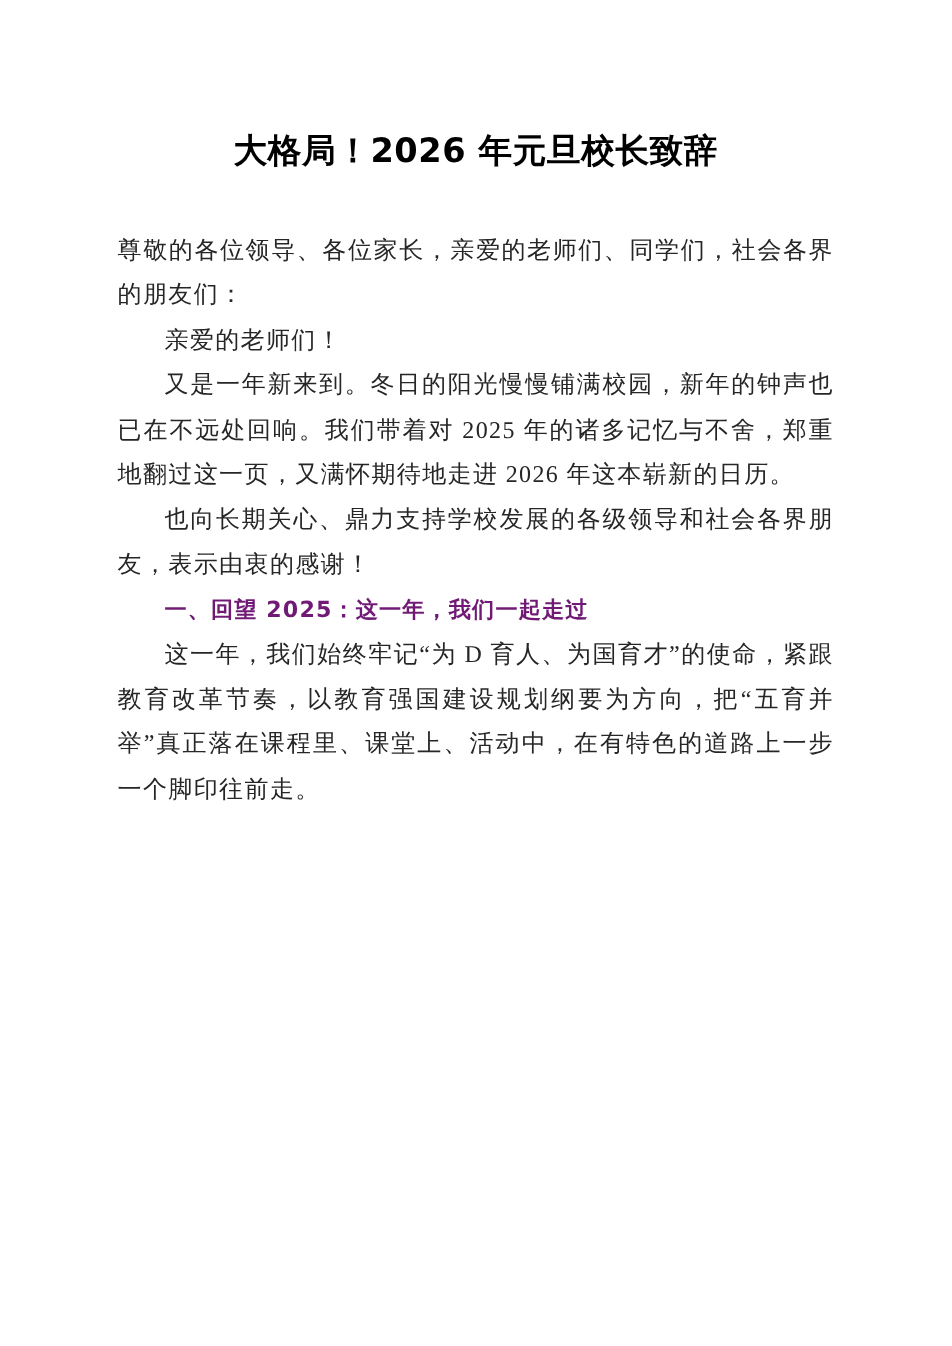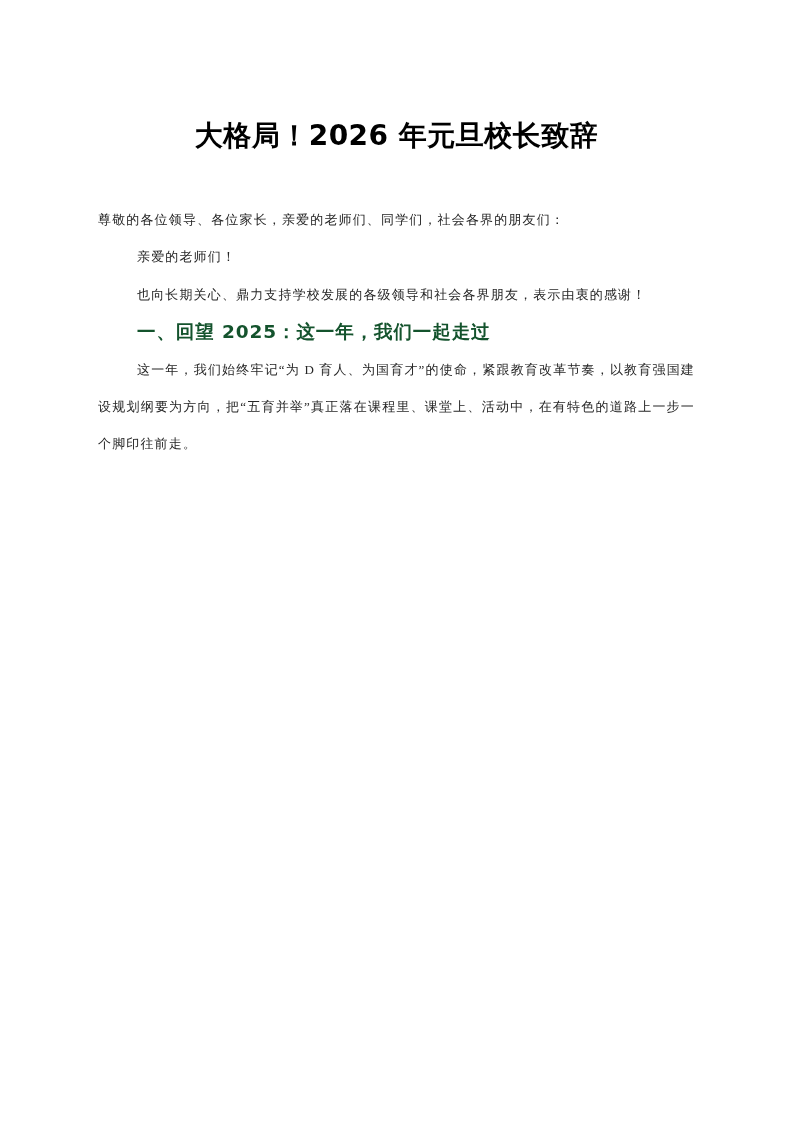--- a/index.html
+++ b/index.html
@@ -10,21 +10,21 @@
   }
   body {
     font-family: "Liberation Serif", "DejaVu Serif", serif;
     color: #1a1a1a;
   }
 
   .page {
     position: relative;
     width: 793px;
     height: 946px;
-    margin: 10px auto;
+    margin: 0 auto;
     background: #ffffff;
     box-sizing: border-box;
     overflow: hidden;
     border-radius: 29px;
   }
 
   .page-body {
     position: absolute;
     left: 98px;
     top: 0;
@@ -44,21 +44,21 @@
     color: #000000;
     padding-top: 106px;
     white-space: nowrap;
   }
 
   
   .para {
     margin: 0;
     padding: 0;
     font-family: "Liberation Serif", "DejaVu Serif", serif;
-    font-size: 13px;
+    font-size: 20px;
     line-height: 37.4px;
     letter-spacing: 1.15px;
     text-align: justify;
     text-justify: inter-character;
     color: #262626;
     word-break: break-all;
   }
 
   .para.first-block {
     margin-top: 45px;
@@ -71,21 +71,21 @@
   
   .section-heading {
     margin: 0;
     padding: 0;
     font-family: "DejaVu Sans", "Liberation Sans", sans-serif;
     font-weight: bold;
     font-size: 18.5px;
     line-height: 37.4px;
     letter-spacing: 0.9px;
     text-indent: 39px;
-    color: #14532d;
+    color: #701a75;
   }
 
   
   .page-footer {
     position: absolute;
     left: 0;
     right: 0;
     top: 1034px;
     text-align: center;
     font-family: "Liberation Serif", "DejaVu Serif", serif;
@@ -100,20 +100,21 @@
 
 <div class="page">
 
   <div class="page-body">
 
     <h1 class="doc-title">大格局！2026 年元旦校长致辞</h1>
 
     <div id="blocks-container">
         <p class="para first-block">尊敬的各位领导、各位家长，亲爱的老师们、同学们，社会各界的朋友们：</p>
         <p class="para indent">亲爱的老师们！</p>
+        <p class="para indent">又是一年新来到。冬日的阳光慢慢铺满校园，新年的钟声也已在不远处回响。我们带着对 2025 年的诸多记忆与不舍，郑重地翻过这一页，又满怀期待地走进 2026 年这本崭新的日历。</p>
         <p class="para indent">也向长期关心、鼎力支持学校发展的各级领导和社会各界朋友，表示由衷的感谢！</p>
         <p class="section-heading">一、回望 2025：这一年，我们一起走过</p>
         <p class="para indent">这一年，我们始终牢记“为 D 育人、为国育才”的使命，紧跟教育改革节奏，以教育强国建设规划纲要为方向，把“五育并举”真正落在课程里、课堂上、活动中，在有特色的道路上一步一个脚印往前走。</p>
       </div>
 
   </div>
 
   <div class="page-footer">
     <span>— 1 —</span>
   </div>

